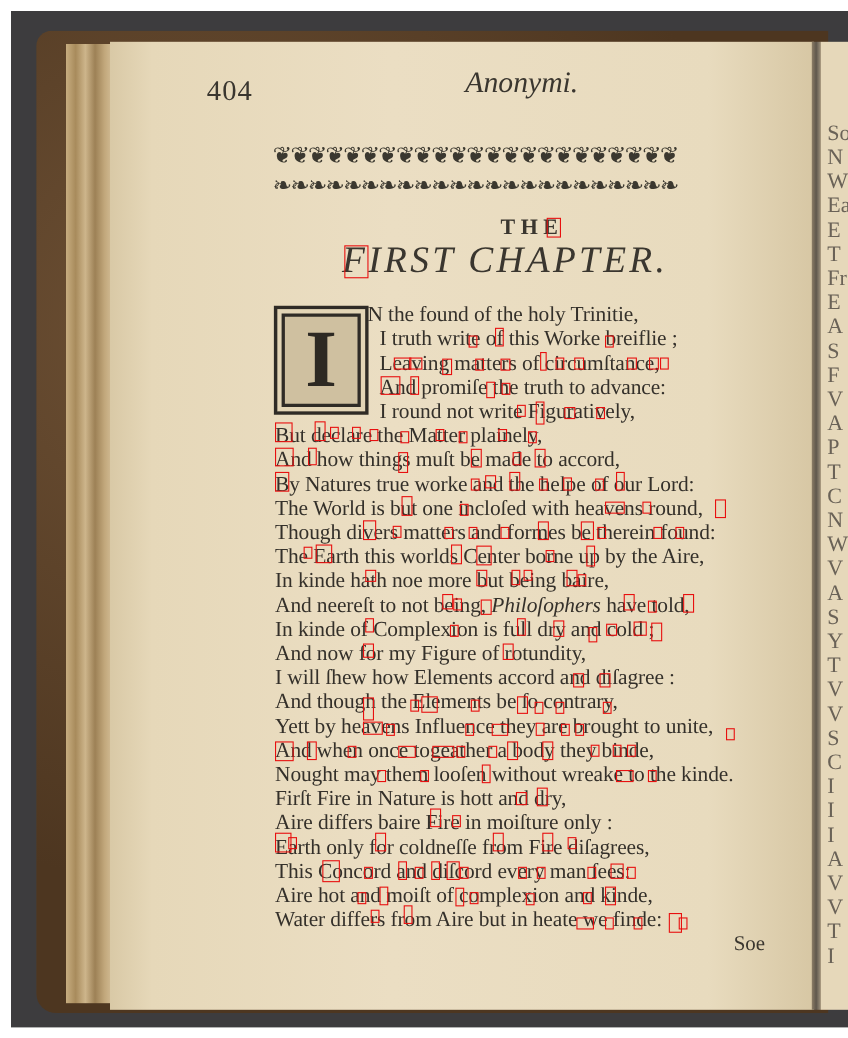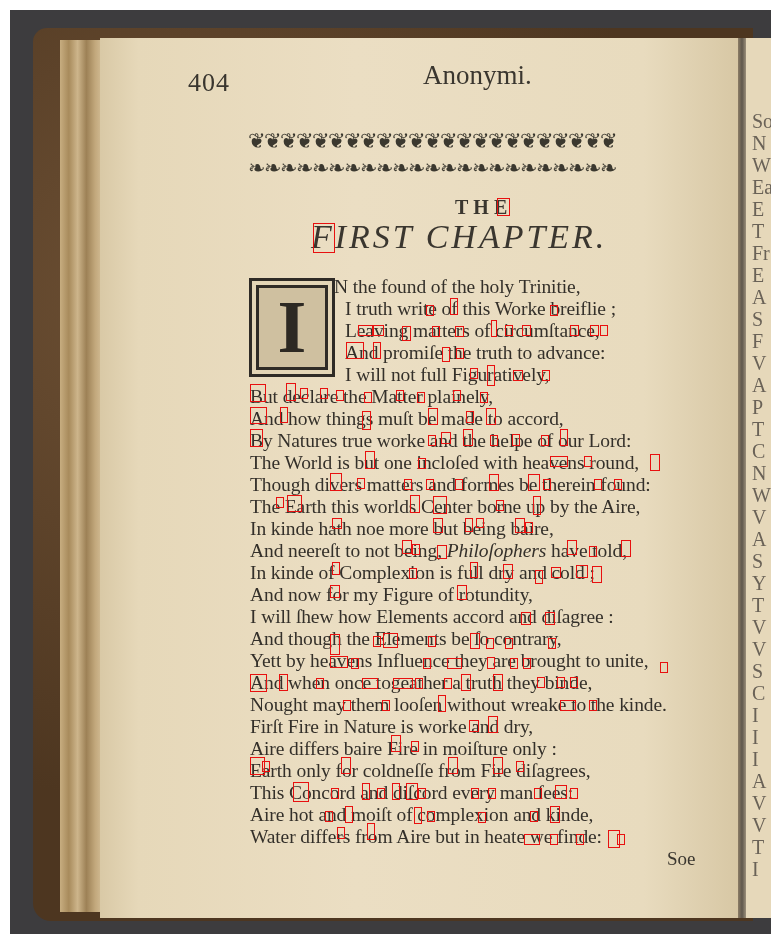--- a/index.html
+++ b/index.html
@@ -8,21 +8,21 @@
   .cover{position:absolute;left:33px;top:28px;width:720px;height:893px;background:#5a4026;border-radius:14px 0 0 18px;
     background-image:radial-gradient(circle at 20% 30%, #6d5034 0, #4d3620 60%);}
   .fore-edge{position:absolute;left:60px;top:40px;width:44px;height:872px;
     background:linear-gradient(90deg,#c7ad80 0%,#a88b5c 20%,#cdb58b 40%,#9d8156 60%,#c2a87c 80%,#d6c19b 100%);}
   .page{position:absolute;left:100px;top:38px;width:640px;height:880px;
     background:linear-gradient(90deg,#d9c9a6 0%,#e6d8b9 6%,#ebdec3 40%,#e8dbbe 85%,#d7c7a4 100%);}
   .gutter{position:absolute;left:738px;top:38px;width:8px;height:880px;background:linear-gradient(90deg,#8c7d66,#5f574c,#9b8f7a);}
   .next-page{position:absolute;left:746px;top:38px;width:25px;height:880px;background:#e6d8ba;overflow:hidden;}
   .next-page .ch{position:absolute;left:6px;font-size:20px;color:#6a6257;font-family:"Liberation Serif",serif;}
   .page-num{position:absolute;left:188px;top:68px;font-size:26px;font-family:"Liberation Serif",serif;color:#3a362f;letter-spacing:1px;}
-  .running-head{position:absolute;left:423px;top:60px;font-size:27px;font-family:"Liberation Serif",serif;color:#3a362f;}
+  .running-head{position:absolute;left:423px;top:60px;font-size:27px;font-style:italic;font-family:"Liberation Serif",serif;color:#3a362f;}
   .ornament{position:absolute;left:248px;width:440px;height:26px;font-size:21px;line-height:26px;color:#3b382f;letter-spacing:-1.6px;white-space:nowrap;overflow:hidden;}
   .the{position:absolute;left:455px;top:196px;font-size:20px;letter-spacing:5px;font-family:"Liberation Serif",serif;font-weight:bold;color:#3a362f;}
   .chapter{position:absolute;left:311px;top:218px;font-size:34px;font-style:italic;font-family:"Liberation Serif",serif;letter-spacing:3px;color:#3a362f;}
   .dropcap{position:absolute;left:249px;top:278px;width:80px;height:93px;border:3px solid #2f2b26;background:#cfc0a0;
     box-shadow:inset 0 0 0 4px #e3d5b6, inset 0 0 0 7px #2f2b26;}
   .dropcap span{position:absolute;left:0;top:4px;width:80px;text-align:center;font-size:74px;font-family:"Liberation Serif",serif;font-weight:bold;color:#2d2923;}
   .line{position:absolute;font-family:"Liberation Serif",serif;font-size:19.5px;color:#34302a;white-space:nowrap;letter-spacing:-0.1px;}
   .line i{font-style:italic;}
   .catch{position:absolute;left:667px;top:848px;font-size:19px;font-family:"Liberation Serif",serif;color:#3a362f;}
   .box{position:absolute;border:1.5px solid #e8100f;box-sizing:border-box;}
@@ -83,37 +83,37 @@
 <div class="chapter">FIRST CHAPTER.</div>
 
 <div class="dropcap">
     <span>I</span>
   </div>
 
 <div class="line" style="left:334px;top:276px">N the found of the  holy Trinitie,</div>
 <div class="line" style="left:345px;top:298px">I truth write of this  Worke breiflie ;</div>
 <div class="line" style="left:345px;top:320px">Leaving matters of circumſtance,</div>
 <div class="line" style="left:345px;top:342px">And promiſe the truth to advance:</div>
-<div class="line" style="left:345px;top:364px">I will not full Figuratively,</div>
+<div class="line" style="left:345px;top:364px">I round not write Figuratively,</div>
 <div class="line" style="left:250px;top:386px">But declare the Matter plainely,</div>
 <div class="line" style="left:250px;top:408px">And how things muſt be made to accord,</div>
 <div class="line" style="left:250px;top:430px">By Natures true worke and the helpe of our Lord:</div>
 <div class="line" style="left:250px;top:452px">The World is but one incloſed with heavens round,</div>
 <div class="line" style="left:250px;top:474px">Though divers matters and formes be therein found:</div>
 <div class="line" style="left:250px;top:496px">The Earth this worlds Center borne up by the Aire,</div>
 <div class="line" style="left:250px;top:518px">In kinde hath noe more but being baire,</div>
 <div class="line" style="left:250px;top:540px"><span>And neereſt to not being, </span><i>Philoſophers</i><span> have told,</span></div>
 <div class="line" style="left:250px;top:562px">In kinde of  Complexion is full dry and cold ;</div>
 <div class="line" style="left:250px;top:584px">And now for my Figure of rotundity,</div>
 <div class="line" style="left:250px;top:606px">I will ſhew how Elements  accord and diſagree :</div>
 <div class="line" style="left:250px;top:628px">And though the Elements be ſo contrary,</div>
 <div class="line" style="left:250px;top:650px">Yett by heavens  Influence they are brought to unite,</div>
-<div class="line" style="left:250px;top:672px">And when once togeather a truth they binde,</div>
+<div class="line" style="left:250px;top:672px">And when once togeather a body they binde,</div>
 <div class="line" style="left:250px;top:694px">Nought may them looſen  without  wreake to the kinde.</div>
-<div class="line" style="left:250px;top:716px">Firſt Fire in Nature is worke  and dry,</div>
+<div class="line" style="left:250px;top:716px">Firſt Fire in Nature is hott  and dry,</div>
 <div class="line" style="left:250px;top:738px">Aire differs baire Fire in moiſture  only :</div>
 <div class="line" style="left:250px;top:760px">Earth only for coldneſſe from Fire  diſagrees,</div>
 <div class="line" style="left:250px;top:782px">This Concord and diſcord every man ſees:</div>
 <div class="line" style="left:250px;top:804px">Aire hot and moiſt of complexion  and kinde,</div>
 <div class="line" style="left:250px;top:826px">Water differs from  Aire  but  in  heate we finde:</div>
 
 <div class="catch">Soe</div>
 
 <div id="boxes">
     <div class="box" style="left: 497px; top: 198px; width: 13px; height: 18px; border-color: rgb(232, 16, 15);"></div>

